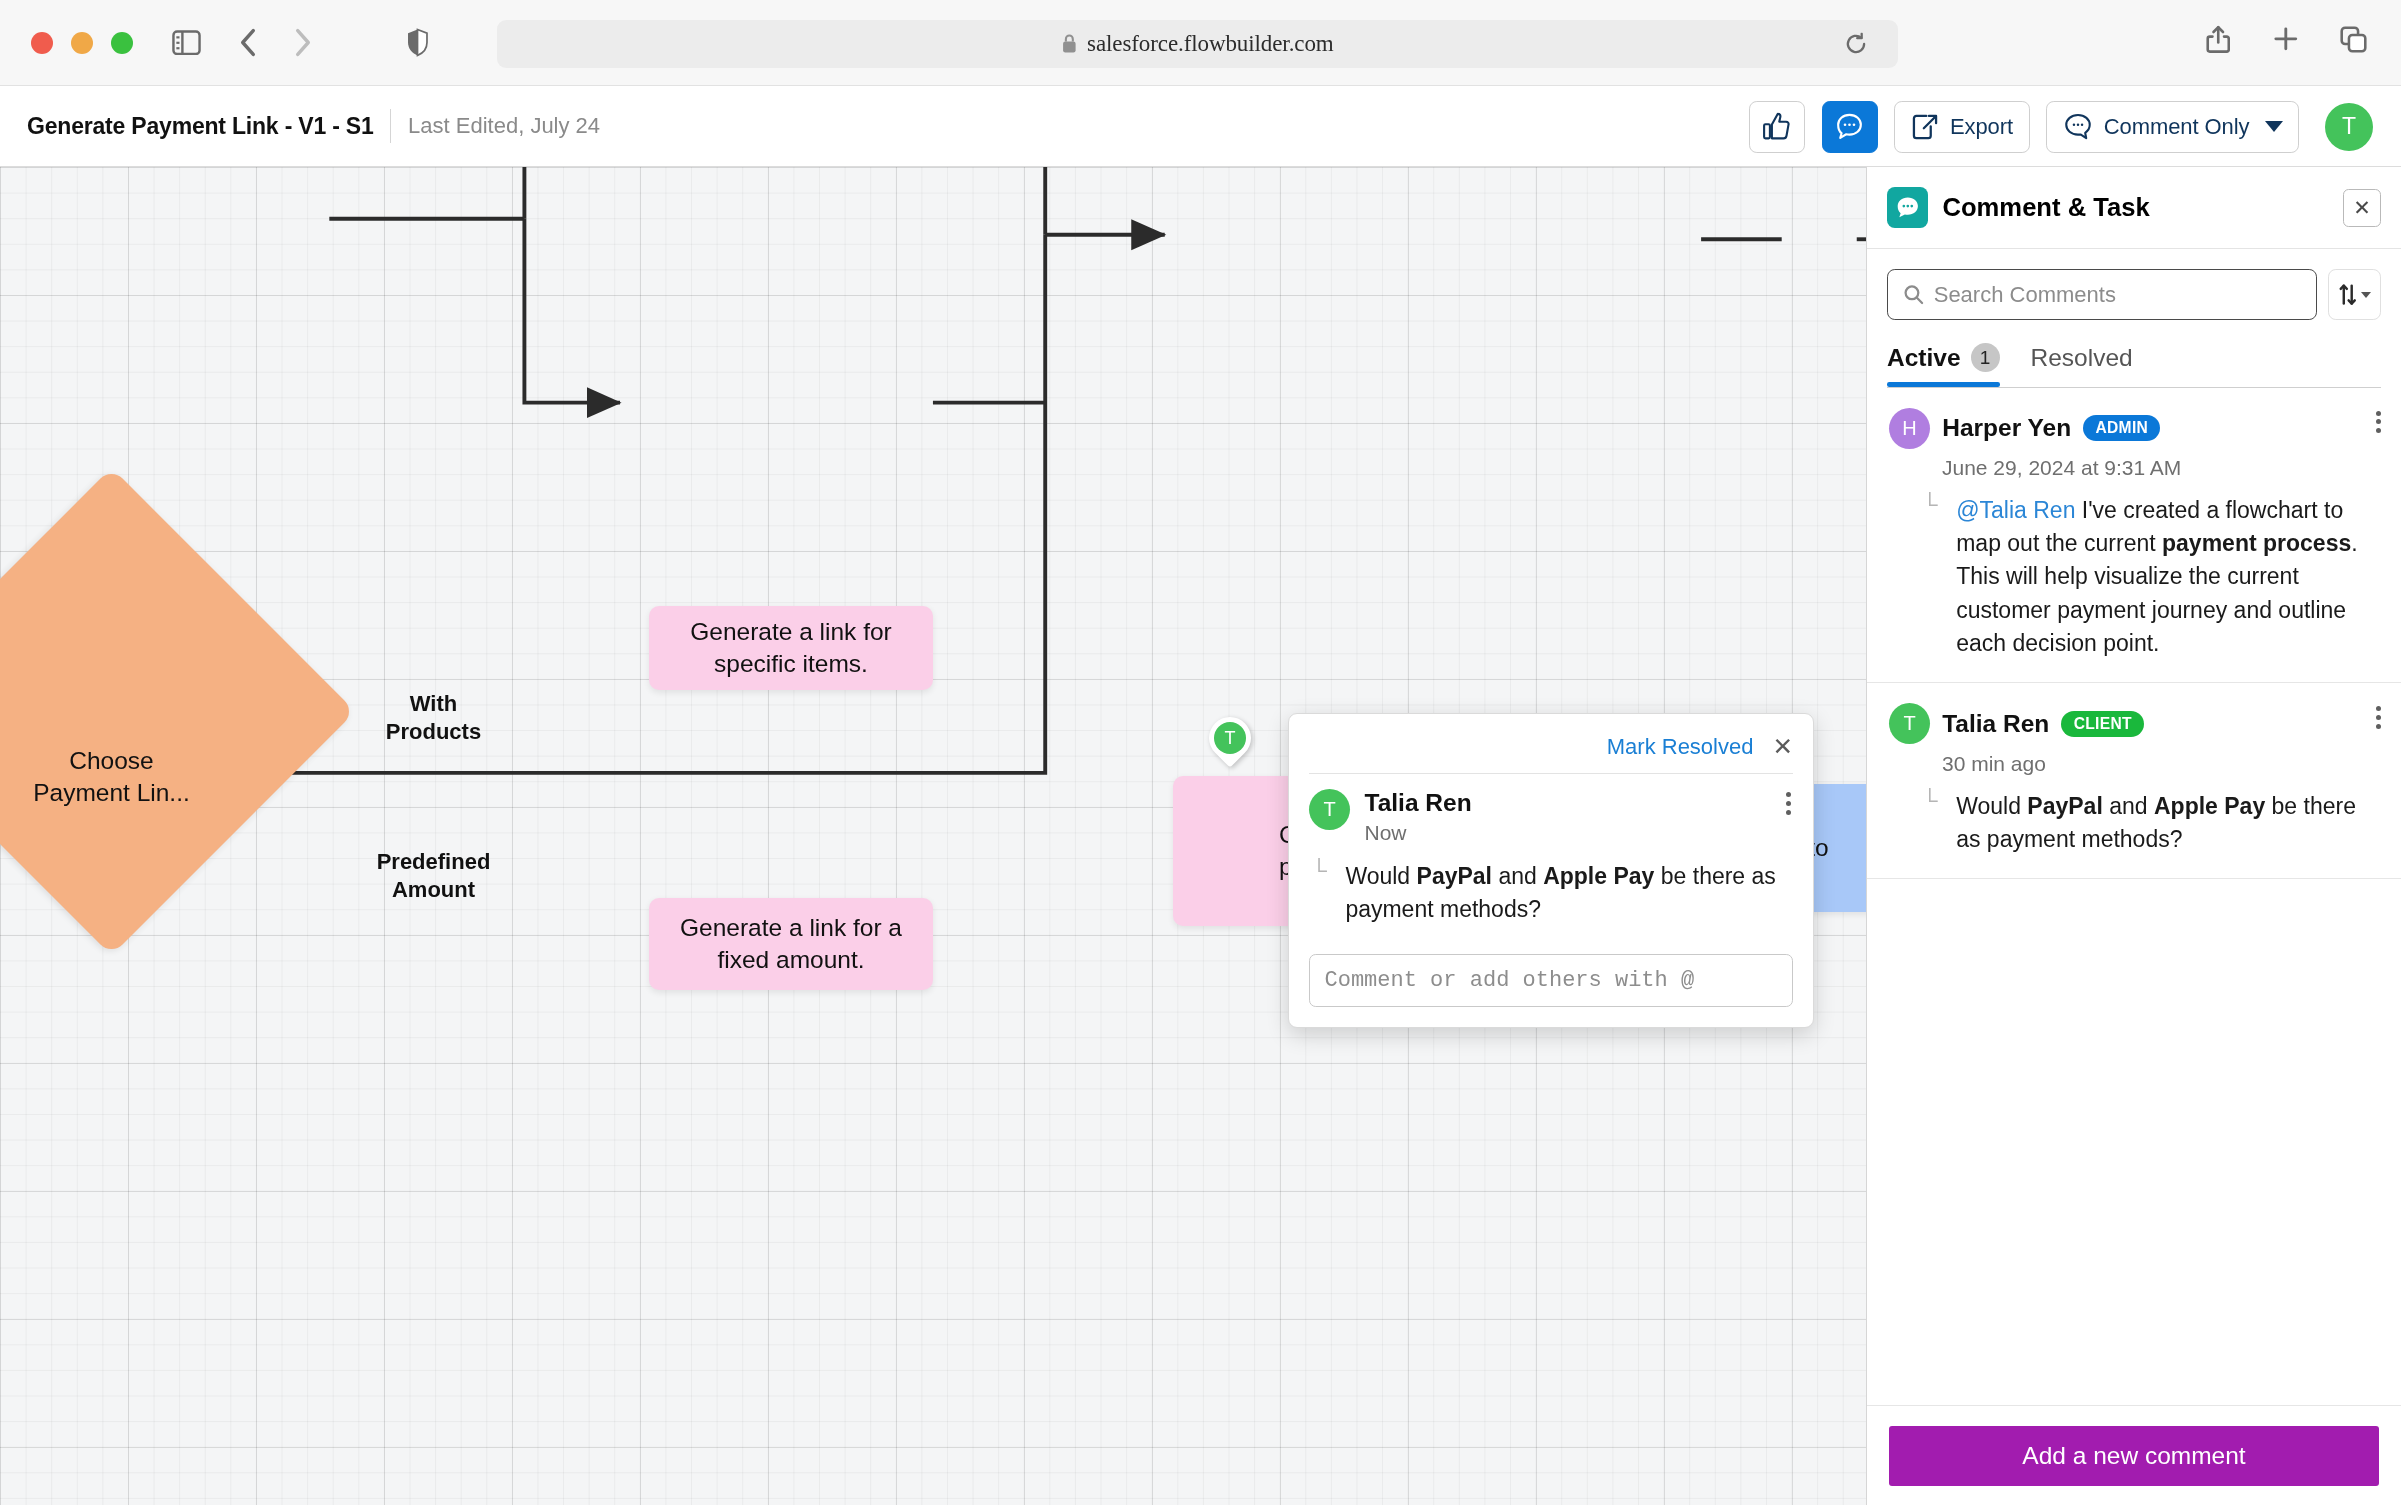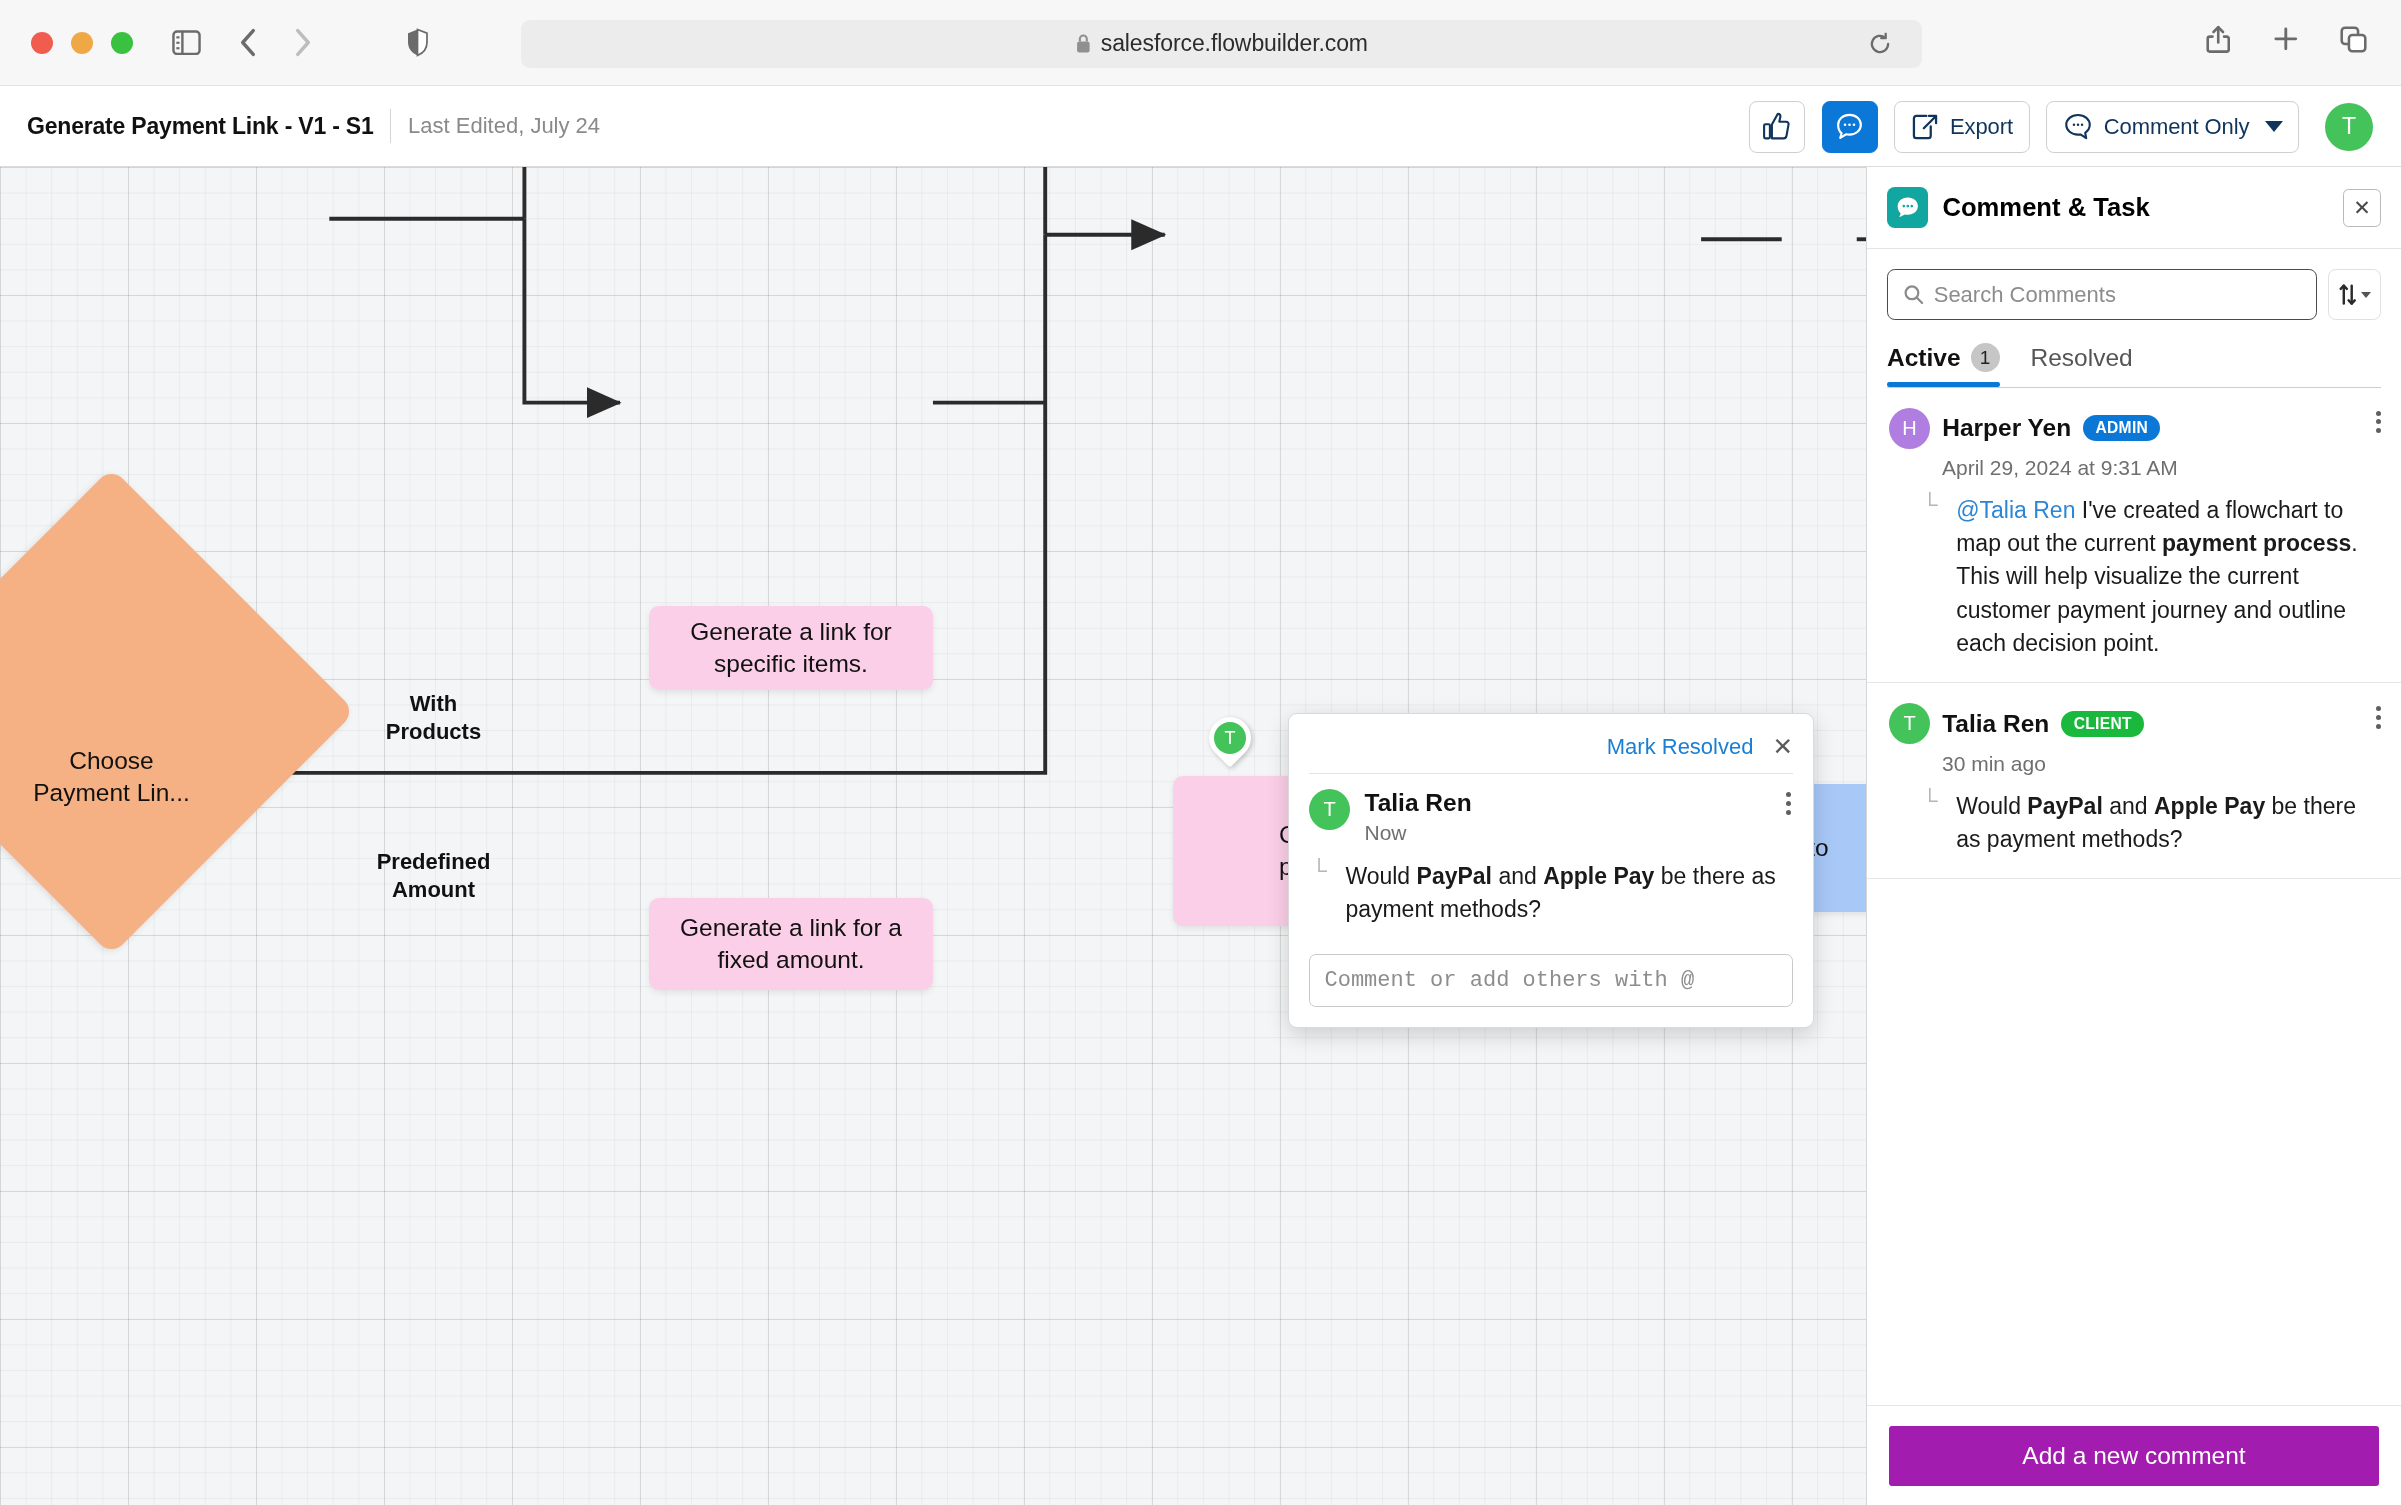--- a/index.html
+++ b/index.html
@@ -24,25 +24,26 @@
   .tl.yellow { background: #f0a847; }
   .tl.green { background: #3ac13f; }
 
   .chrome-btn {
     width: 42px; height: 42px;
     display: flex; align-items: center; justify-content: center;
   }
   .icon-svg { display:block; }
 
   .urlbar {
-    position: absolute; left: 521px; top: 19.5px;
+    position: absolute; left: 497px; top: 19.5px;
     width: 1401px; height: 48px;
     background: #ececec; border-radius: 9px;
     display: flex; align-items: center; justify-content: center;
     position: absolute;
+    font-family: Liberation Serif, serif;
   }
   .urlbar-inner { display:flex; align-items:center; gap: 9px; }
   .url-text { font-size: 23px; color: #2c2c2c; letter-spacing:-0.1px;}
   .reload-btn { position:absolute; right: 31px; top:50%; transform: translateY(-50%); }
 
   .chrome-right { position:absolute; right: 27px; top: 18px; display:flex; gap: 25.6px; align-items:center; }
 
   
   .app-header {
     position: absolute; top: 86px; left: 0;
@@ -556,21 +557,21 @@
       <div class="sc-head">
         <div class="sc-avatar" style="background:#b07ee0;">H</div>
         <div class="sc-name">Harper Yen</div>
         <div class="sc-badge" style="background:#0b78d8;">ADMIN</div>
         <div class="kebab" style="position:absolute; right:20px; top:23px;">
             <i></i>
             <i></i>
             <i></i>
           </div>
       </div>
-      <div class="sc-time">April 29, 2024 at 9:31 AM</div>
+      <div class="sc-time">June 29, 2024 at 9:31 AM</div>
       <div class="sc-body">
         <span class="thread-glyph">└</span>
         <div class="sc-text"><span class="mention">@Talia Ren</span><span> I've created a flowchart to map out the current </span><b>payment process</b><span>. This will help visualize the current customer payment journey and outline each decision point.</span></div>
       </div>
     </div>
 
     <div class="sb-comment">
       <div class="sc-head">
         <div class="sc-avatar" style="background:#44c35b;">T</div>
         <div class="sc-name">Talia Ren</div>

